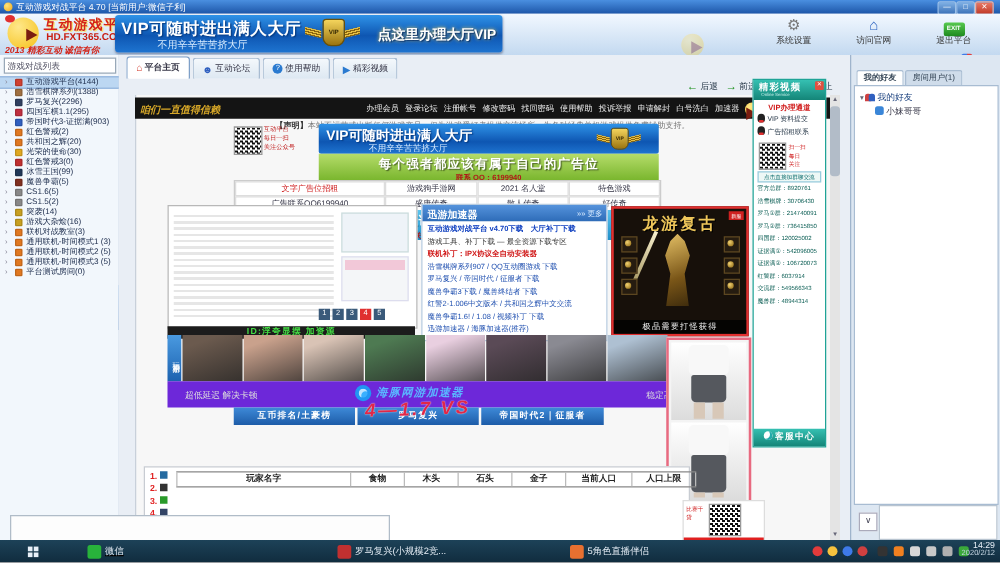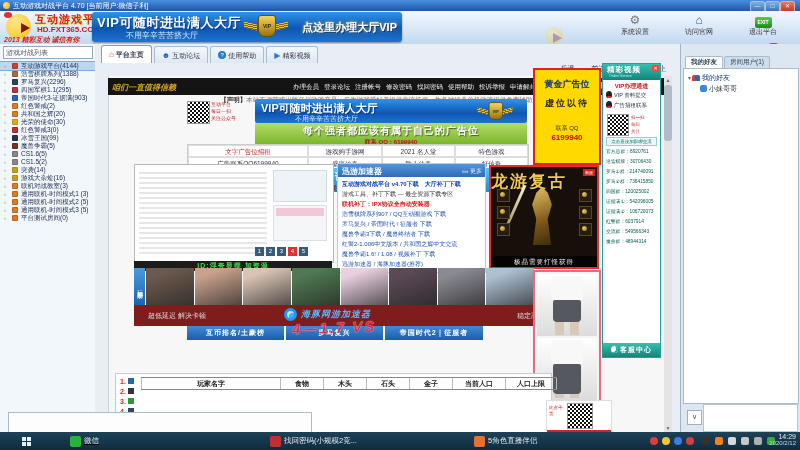--- a/index.html
+++ b/index.html
@@ -132,21 +132,21 @@
   #dl-head{position:absolute;left:0;top:0;width:147px;height:13px;background:linear-gradient(#5593dc,#2e6cb8);}
   #dl-title{position:absolute;left:4px;top:2px;font-size:8px;font-weight:bold;color:#fff;}
   #dl-more{position:absolute;right:3px;top:3px;font-size:6px;color:#d8eaff;}
   #dl-lines{position:absolute;left:4px;top:15px;width:140px;}
   .dl{font-size:6px;line-height:10px;white-space:nowrap;overflow:hidden;}
   .dl.title{color:#1040c0;font-weight:bold;}
   .dl.dark{color:#333;}
   .dl.red{color:#d01818;font-weight:bold;}
   .dl.link{color:#2050b0;}
   #dragonE{left:394px;top:121px;width:106px;height:100px;background:#17100a;border:2px solid #e23030;}
-  #dragon-title{position:absolute;left:0;top:3px;width:100%;text-align:left;font-size:17px;font-weight:bold;
+  #dragon-title{position:absolute;left:0;top:3px;width:100%;text-align:center;font-size:13px;font-weight:bold;
     color:#eec65a;letter-spacing:2px;font-family:"Liberation Serif","DejaVu Serif",serif;text-shadow:1px 1px 0 #000;}
   #dragon-tag{position:absolute;right:2px;top:2px;background:#d02020;color:#fff;font-size:4px;padding:1px 2px;}
   #dragon-fig{position:absolute;left:38px;top:20px;width:26px;height:58px;
     background:linear-gradient(160deg,#e8c468,#7a5618 60%,#3c2a0c);
     clip-path:polygon(50% 0,72% 10%,88% 30%,72% 55%,85% 100%,15% 100%,28% 55%,12% 30%,28% 10%);}
   #dragon-sword{position:absolute;left:22px;top:16px;width:3px;height:52px;background:linear-gradient(#f8f0d0,#9a8a50);transform:rotate(24deg);}
   .slotcol{position:absolute;top:22px;width:12px;}
   .slot{width:11px;height:11px;margin-bottom:4px;background:#261c10;border:1px solid #5c4620;position:relative;}
   .slot:after{content:"";position:absolute;left:2px;top:2px;width:5px;height:5px;border-radius:50%;
     background:radial-gradient(circle at 35% 35%,#f0d070,#8a6410);}
@@ -180,21 +180,21 @@
   #cs-foot{position:absolute;left:0;bottom:0;width:100%;height:14px;background:linear-gradient(#35c0b2,#148578);
     color:#fff;font-size:7px;font-weight:bold;text-align:center;line-height:14px;letter-spacing:1px;}
   #cs-foot .dot{display:inline-block;width:7px;height:7px;border-radius:50%;background:#fff;margin-right:2px;
     vertical-align:-1px;box-shadow:inset -2px -1px 0 #2aa;}
   
   #albumTab{left:39px;top:224px;width:11px;height:37px;background:linear-gradient(#4a9ae0,#1c62b0);
     color:#fff;font-size:6px;text-align:center;writing-mode:vertical-rl;letter-spacing:1px;line-height:11px;}
   #photos{left:51px;top:224px;width:388px;height:37px;display:flex;gap:1px;}
   .photo{flex:1;height:37px;}
   
-  #dolphin{left:39px;top:261px;width:455px;height:21px;background:#7f1d1d;}
+  #dolphin{left:39px;top:261px;width:455px;height:21px;background:#6d28d9;}
   #do-left{position:absolute;left:14px;top:6px;font-size:7px;color:#ddd;}
   #do-right{position:absolute;right:14px;top:6px;font-size:7px;color:#ddd;}
   #do-brand{position:absolute;left:150px;top:3px;display:flex;gap:4px;align-items:center;}
   #do-logo{width:13px;height:13px;border-radius:50%;background:#2196f3;position:relative;}
   #do-logo:after{content:"";position:absolute;left:3px;top:3px;width:7px;height:7px;border-radius:50%;
     background:#3ab0ff;box-shadow:2px 2px 0 #bfe4ff inset;}
   #do-name{font-size:9px;font-weight:bold;font-style:italic;color:#5ab4ff;letter-spacing:1px;}
   
   .sech{position:absolute;top:282px;height:14px;background:linear-gradient(#3e8ad8,#1d5ca8);color:#fff;
     font-size:7px;font-weight:bold;text-align:center;line-height:14px;letter-spacing:1px;}
@@ -250,21 +250,21 @@
     background:conic-gradient(#fff 0 25%,transparent 0 50%,#fff 0 75%,transparent 0);
     -webkit-mask:linear-gradient(#000,#000);}
   #start{background:
     linear-gradient(#e8f0f8,#e8f0f8) 0 0/4px 4px no-repeat,
     linear-gradient(#e8f0f8,#e8f0f8) 5px 0/4px 4px no-repeat,
     linear-gradient(#e8f0f8,#e8f0f8) 0 5px/4px 4px no-repeat,
     linear-gradient(#e8f0f8,#e8f0f8) 5px 5px/4px 4px no-repeat;}
   .tkapp{position:absolute;top:2px;height:14px;display:flex;align-items:center;gap:3px;padding:0 4px;}
   .tkapp .aic{width:11px;height:11px;border-radius:2px;}
   .tkapp .alb{font-size:7.5px;color:#e6eef6;white-space:nowrap;}
-  #tkapp0{left:66px;text-decoration:underline;}#tkapp1{left:266px;}#tkapp2{left:470px;}
+  #tkapp0{left:66px;text-decoration:underline;}#tkapp1{left:266px;}#tkapp2{left:452px;}
   #tray1{position:absolute;left:650px;top:5px;display:flex;gap:4px;}
   #tray1 .td{width:8px;height:8px;border-radius:50%;}
   #tray2{position:absolute;left:702px;top:5px;display:flex;gap:5px;}
   #tray2 .ti{width:8px;height:8px;border-radius:2px;}
   #clock{position:absolute;right:4px;top:1px;text-align:right;color:#e8f0f8;}
   #clock .t{font-size:7px;}
   #clock .d{font-size:6px;color:#c8d8e4;}
 </style>
 </head>
 <body>
@@ -575,26 +575,20 @@
           <div class="slot"></div>
         </div>
       <div id="slotR" class="slotcol">
           <div class="slot"></div>
           <div class="slot"></div>
           <div class="slot"></div>
         </div>
       <div id="dragon-cap">极品需要打怪获得</div>
     </div>
 
-    <div id="goldAd" class="pgabs">
-      <div id="gold1">黄金广告位</div>
-      <div id="gold2">虚位以待</div>
-      <div id="gold3">联系 QQ</div>
-      <div id="gold4">6199940</div>
-    </div>
 
     <div id="consult" class="pgabs">
       <div id="cs-head">
         <div id="cs-title">精彩视频</div>
         <div id="cs-sub">Online Service</div>
         <div id="cs-x">✕</div>
       </div>
       <div id="cs-vip">VIP办理通道</div>
       <div id="cs-qq"></div>
       <div id="cs-qr" class="qr"></div>
@@ -729,20 +723,20 @@
     <div id="clock">
       <div class="t">14:29</div>
       <div class="d">2020/2/12</div>
     </div>
   <div class="tkapp" id="tkapp0">
         <div class="aic" style="background: rgb(40, 179, 59);"></div>
         <div class="alb">微信</div>
       </div>
       <div class="tkapp" id="tkapp1">
         <div class="aic" style="background: rgb(192, 48, 48);"></div>
-        <div class="alb">找回密码(小规模2竞...</div>
+        <div class="alb">罗马复兴(小规模2竞...</div>
       </div>
       <div class="tkapp" id="tkapp2">
         <div class="aic" style="background: rgb(232, 112, 48);"></div>
         <div class="alb">5角色直播伴侣</div>
       </div>
     </div>
 </div>
 
 </body></html>

